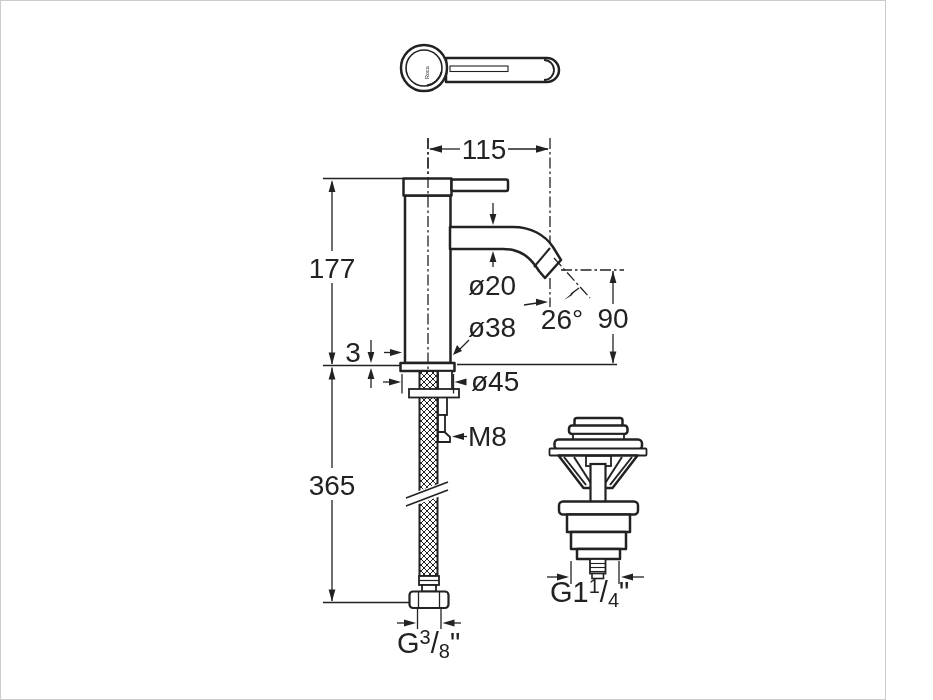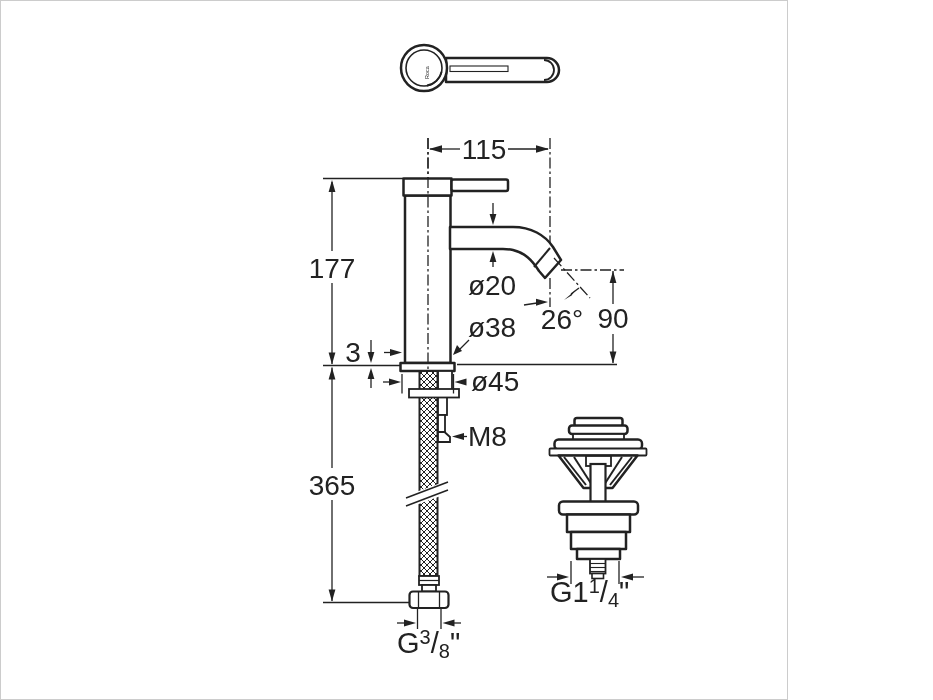--- a/index.html
+++ b/index.html
@@ -1,17 +1,17 @@
 <!DOCTYPE html>
 <html><head>
 <meta charset="utf-8">
 <style>
   html,body{margin:0;padding:0;background:#fff;}
   .canvas{
-    position:relative;width:788px;height:700px;box-sizing:border-box;
+    position:relative;width:886px;height:700px;box-sizing:border-box;
     background:#ffffff;border:1px solid #cccccc;
     font-family:"Liberation Sans", sans-serif;
   }
   svg{position:absolute;left:0;top:0;}
   svg text{fill:#222222;font-family:"Liberation Sans", sans-serif;}
   .outline{fill:#ffffff;stroke:#222222;stroke-width:2.5;stroke-linejoin:round;}
   .thin{fill:none;stroke:#222222;stroke-width:1.8;}
   .dim{stroke:#222222;stroke-width:1.3;fill:none;}
   .cline{stroke:#222222;stroke-width:1.3;fill:none;stroke-dasharray:11,3,2.5,3;}
   .ah{fill:#222222;stroke:none;}

